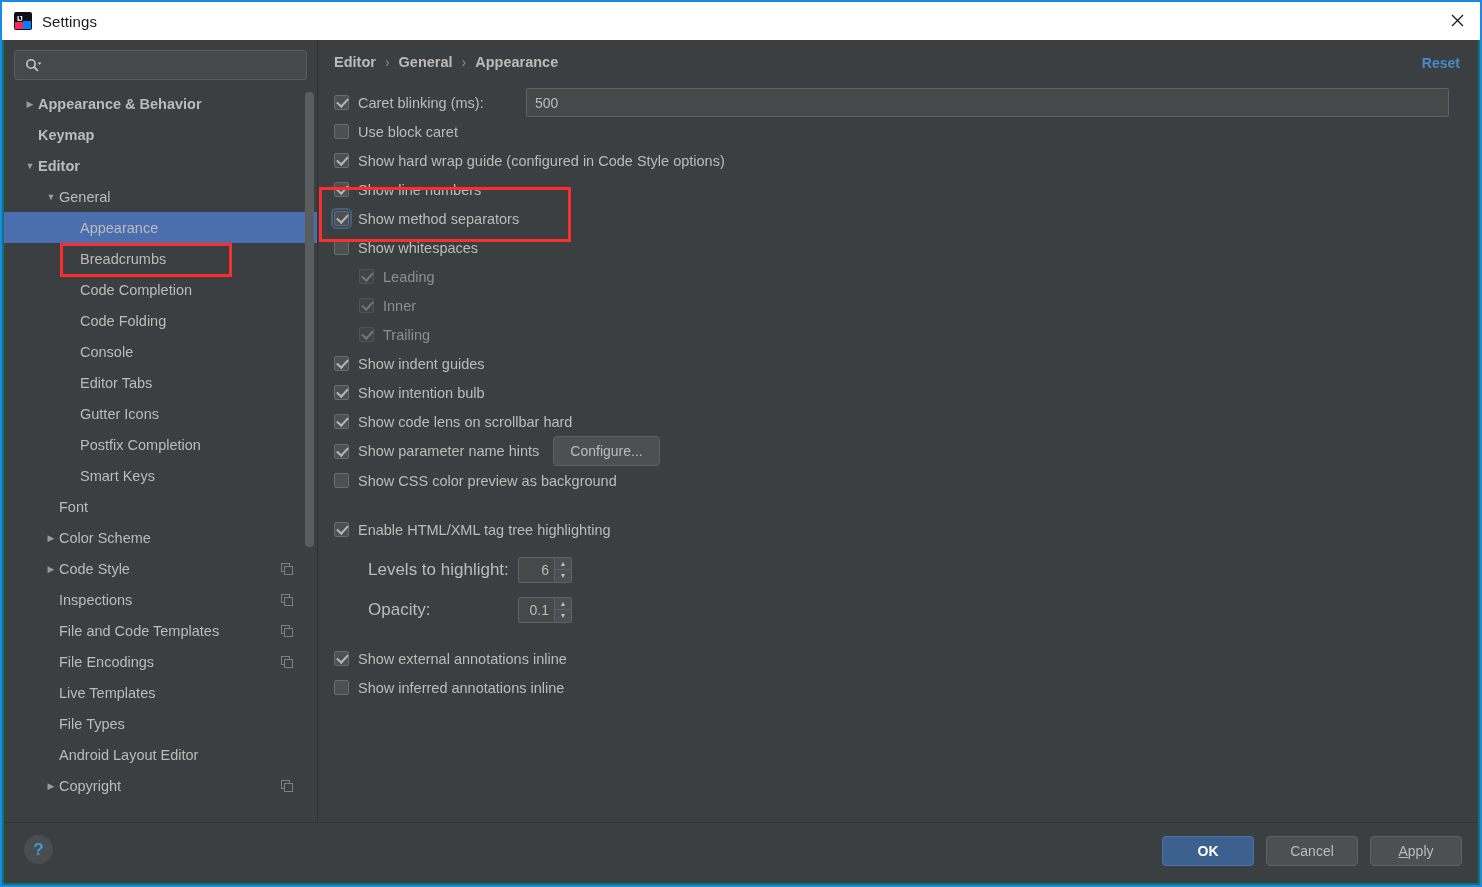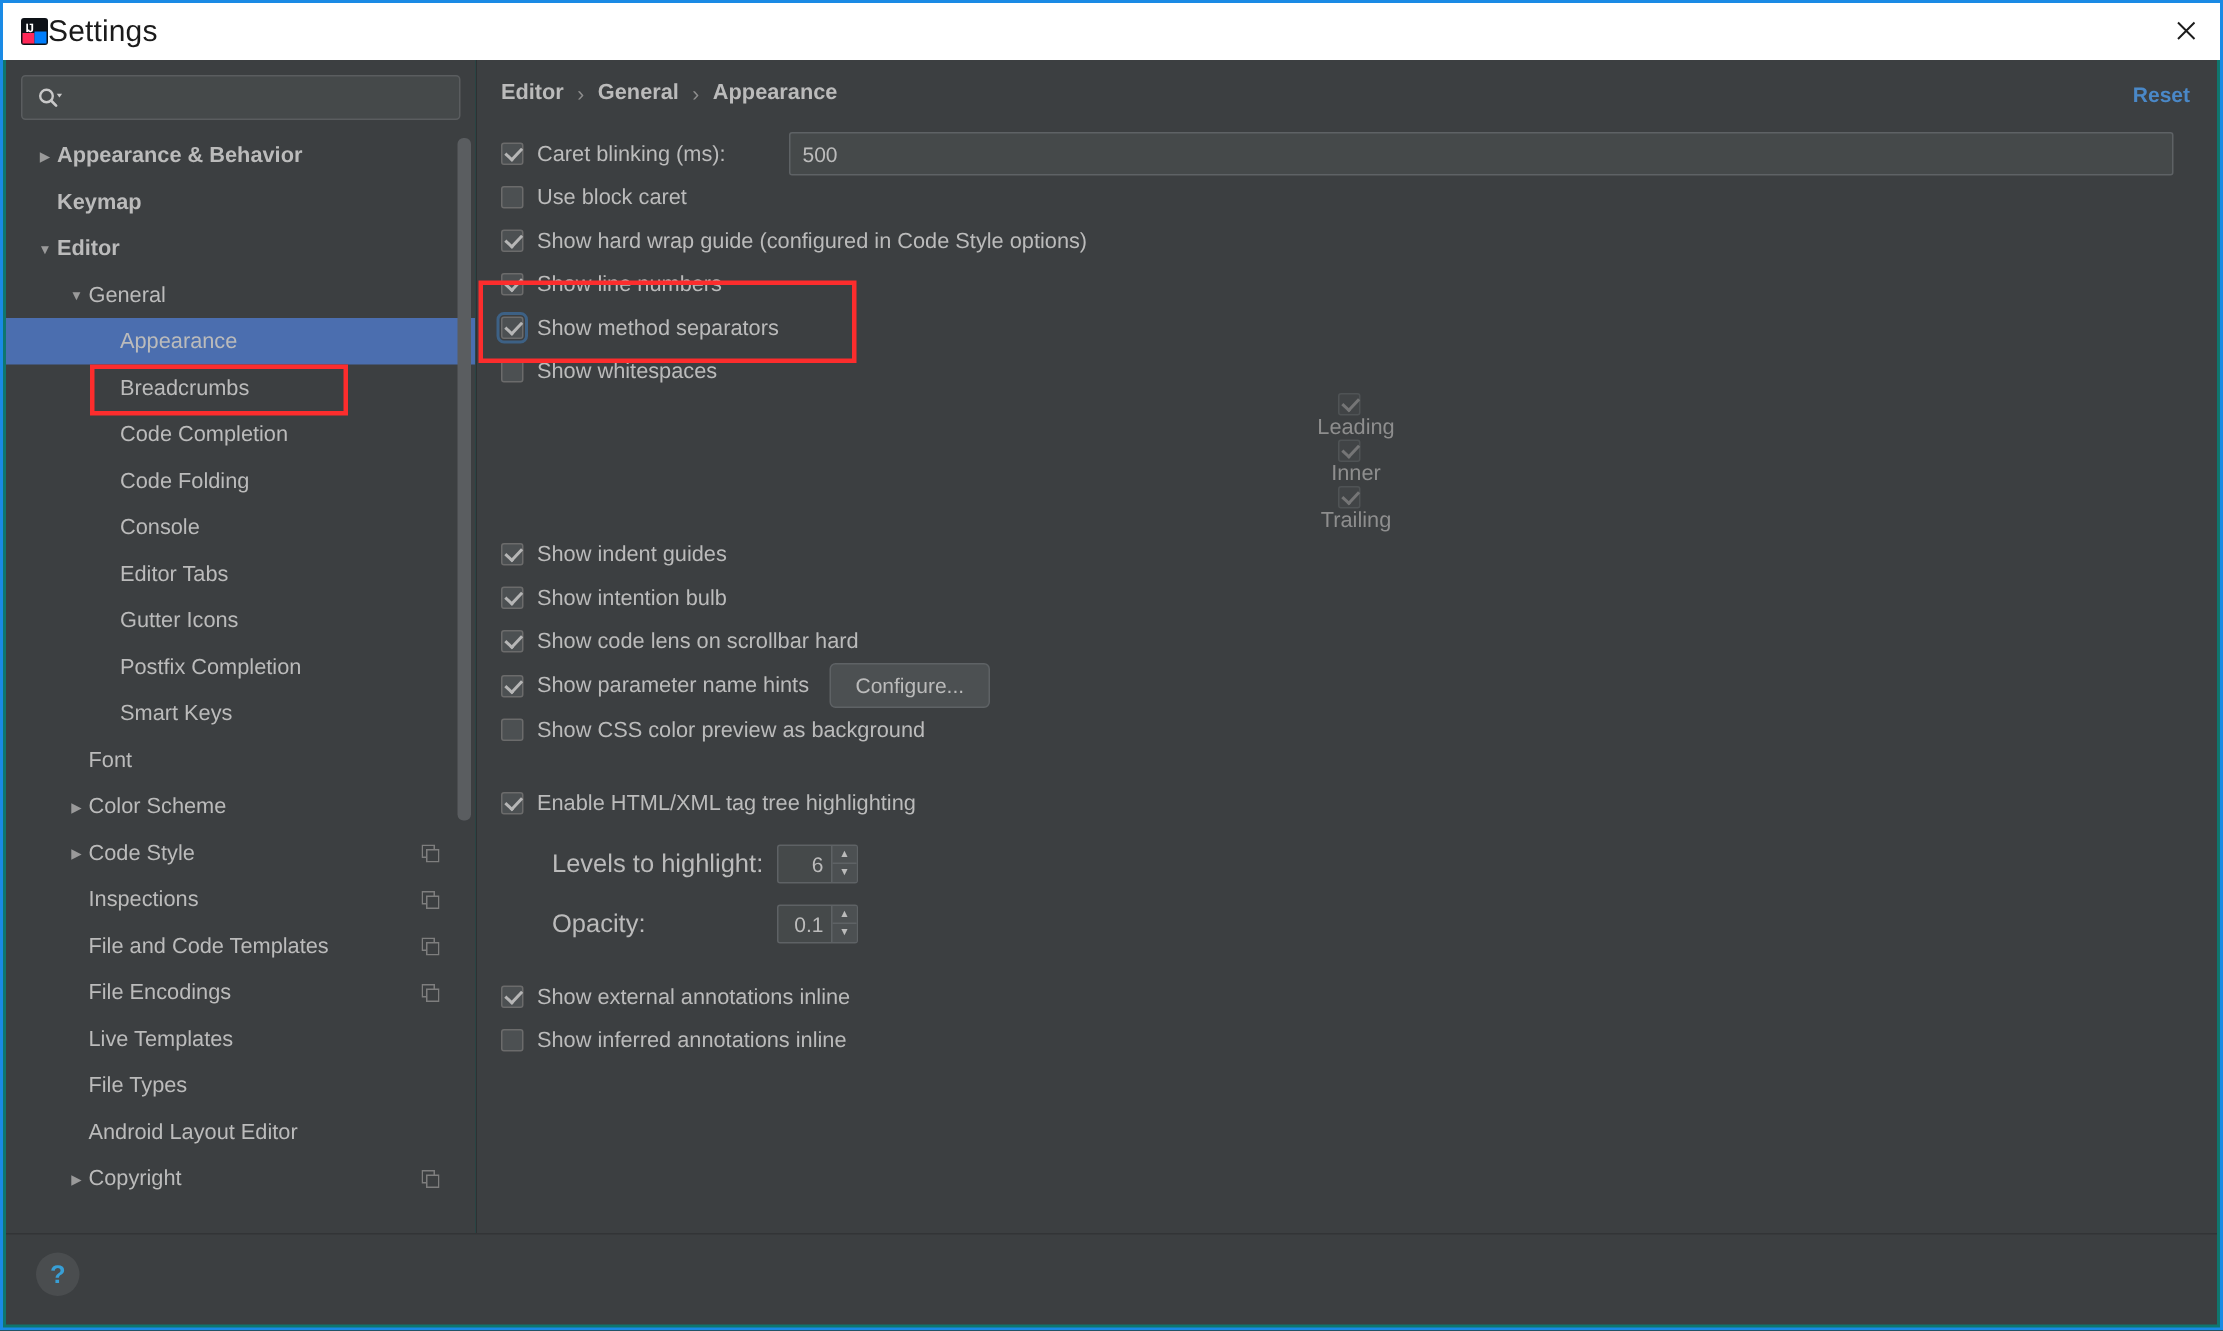--- a/index.html
+++ b/index.html
@@ -36,21 +36,22 @@
     width: 18px; height: 18px;
     margin-left: 12px;
     position: relative;
     flex: none;
   }
   .tb-icon .ij-a { position:absolute; left:0; top:0; width:18px; height:18px; background:#0d1117; border-radius:2px;}
   .tb-icon .ij-b { position:absolute; left:1px; top:10px; width:8px; height:7px; background:#fe2857; }
   .tb-icon .ij-c { position:absolute; left:9px; top:9px; width:8px; height:8px; background:#007efc; }
   .tb-icon .ij-t { position:absolute; left:3px; top:2px; color:#fff; font-size:8px; font-weight:bold; letter-spacing:-1px; font-family:"Liberation Sans",sans-serif;}
   .tb-title {
-    font-size: 20px;
+    margin-left: 10px;
+    font-size: 15px;
     color: #1b1b1b;
     letter-spacing: .1px;
   }
   .tb-close {
     position: absolute;
     right: 0; top: 0;
     width: 46px; height: 36px;
     display: flex;
     align-items: center;
     justify-content: center;
@@ -193,21 +194,21 @@
     position: absolute;
     left: 16px;
     right: 29px;
     top: 48px;
   }
   .row {
     display: flex;
     align-items: center;
     min-height: 29px;
   }
-  .row.indent1 { padding-left: 25px; flex-direction: column; }
+  .row.indent1 { padding-left: 25px; }
 
   .cb {
     width: 15px;
     height: 15px;
     border: 1px solid #6b6b6b;
     background: #4c5052;
     border-radius: 2px;
     box-sizing: border-box;
     position: relative;
     flex: none;
@@ -672,19 +673,27 @@
           <div class="row">
             <span class="cb"></span>
             <span class="cb-label">Show inferred annotations inline</span>
           </div>
         </div>
     </div>
   </div>
 
   <div class="footer">
     <div class="help-btn">?</div>
+    <div class="footer-btns">
+      <button class="fbtn primary">OK</button>
+      <button class="fbtn">Cancel</button>
+      <button class="fbtn">
+          <span class="mnem">A</span>
+          <span>pply</span>
+        </button>
+    </div>
   </div>
 
   <div id="annot-boxes">
       <div class="annot" style="left: 58px; top: 241px; width: 172px; height: 34px; border-color: rgb(252, 45, 45);"></div>
       <div class="annot" style="left: 317px; top: 185px; width: 252px; height: 55px; border-color: rgb(252, 45, 45);"></div>
     </div>
 </div>
 
 </body></html>

